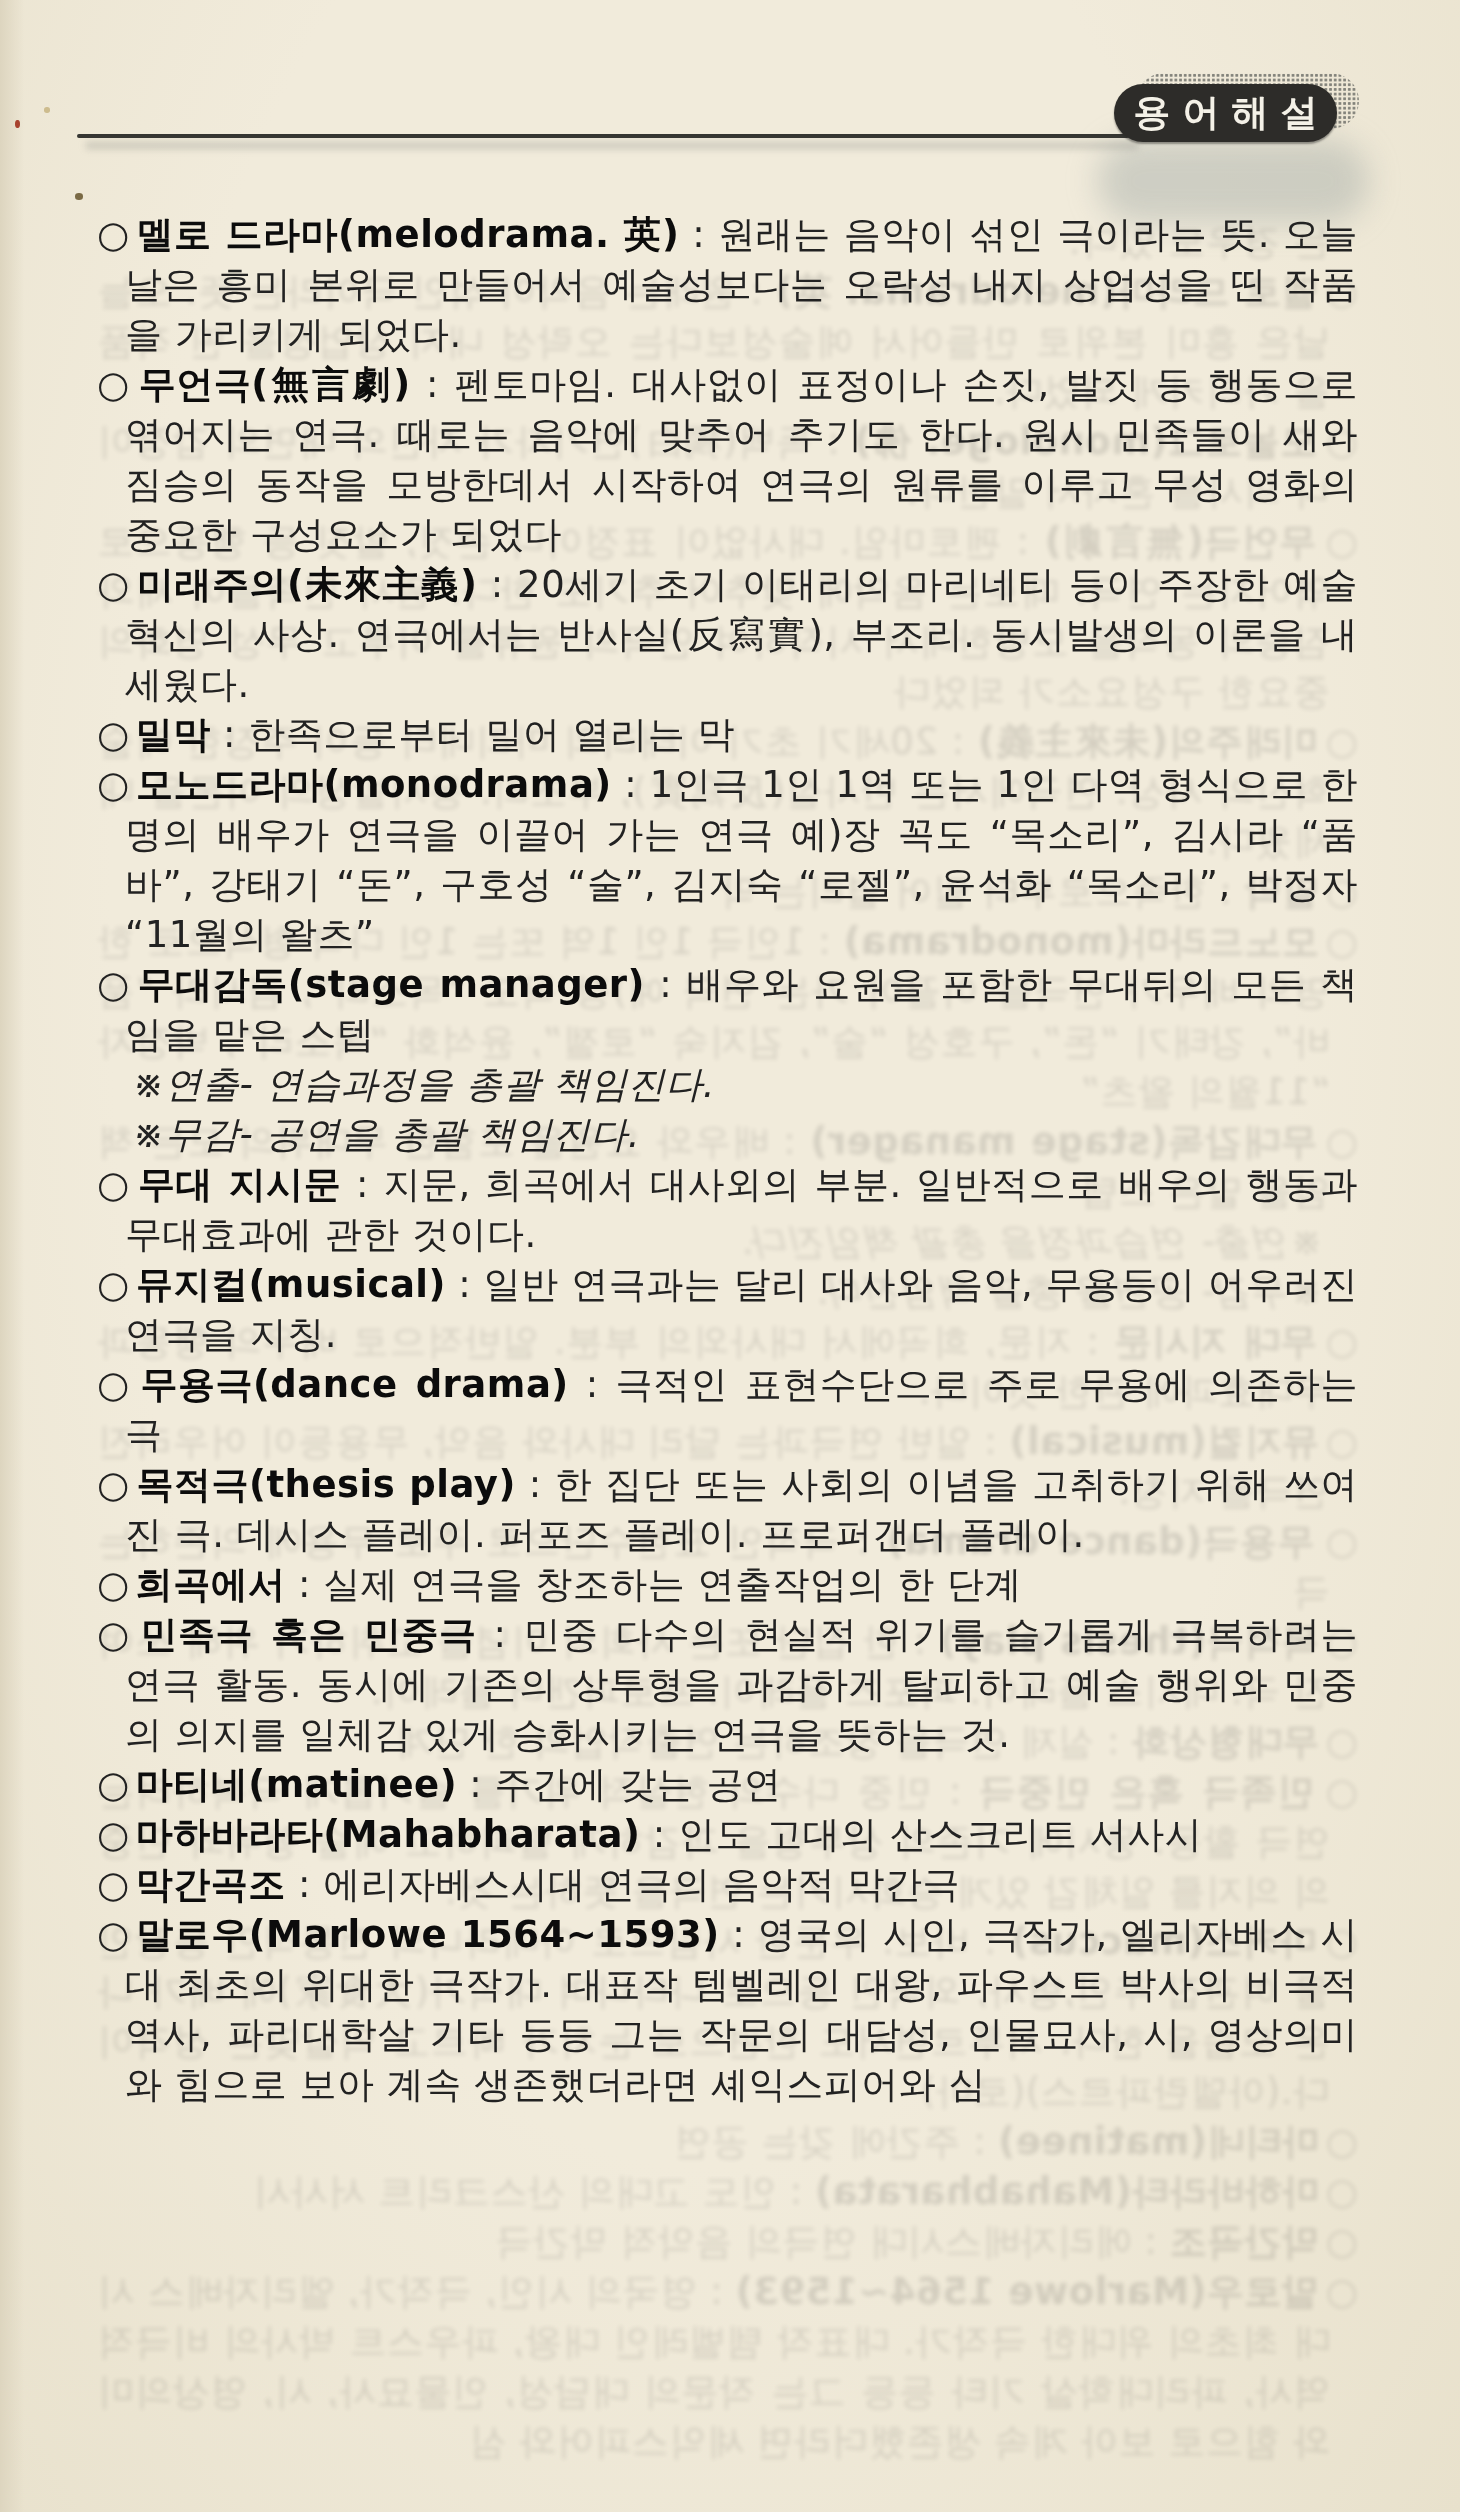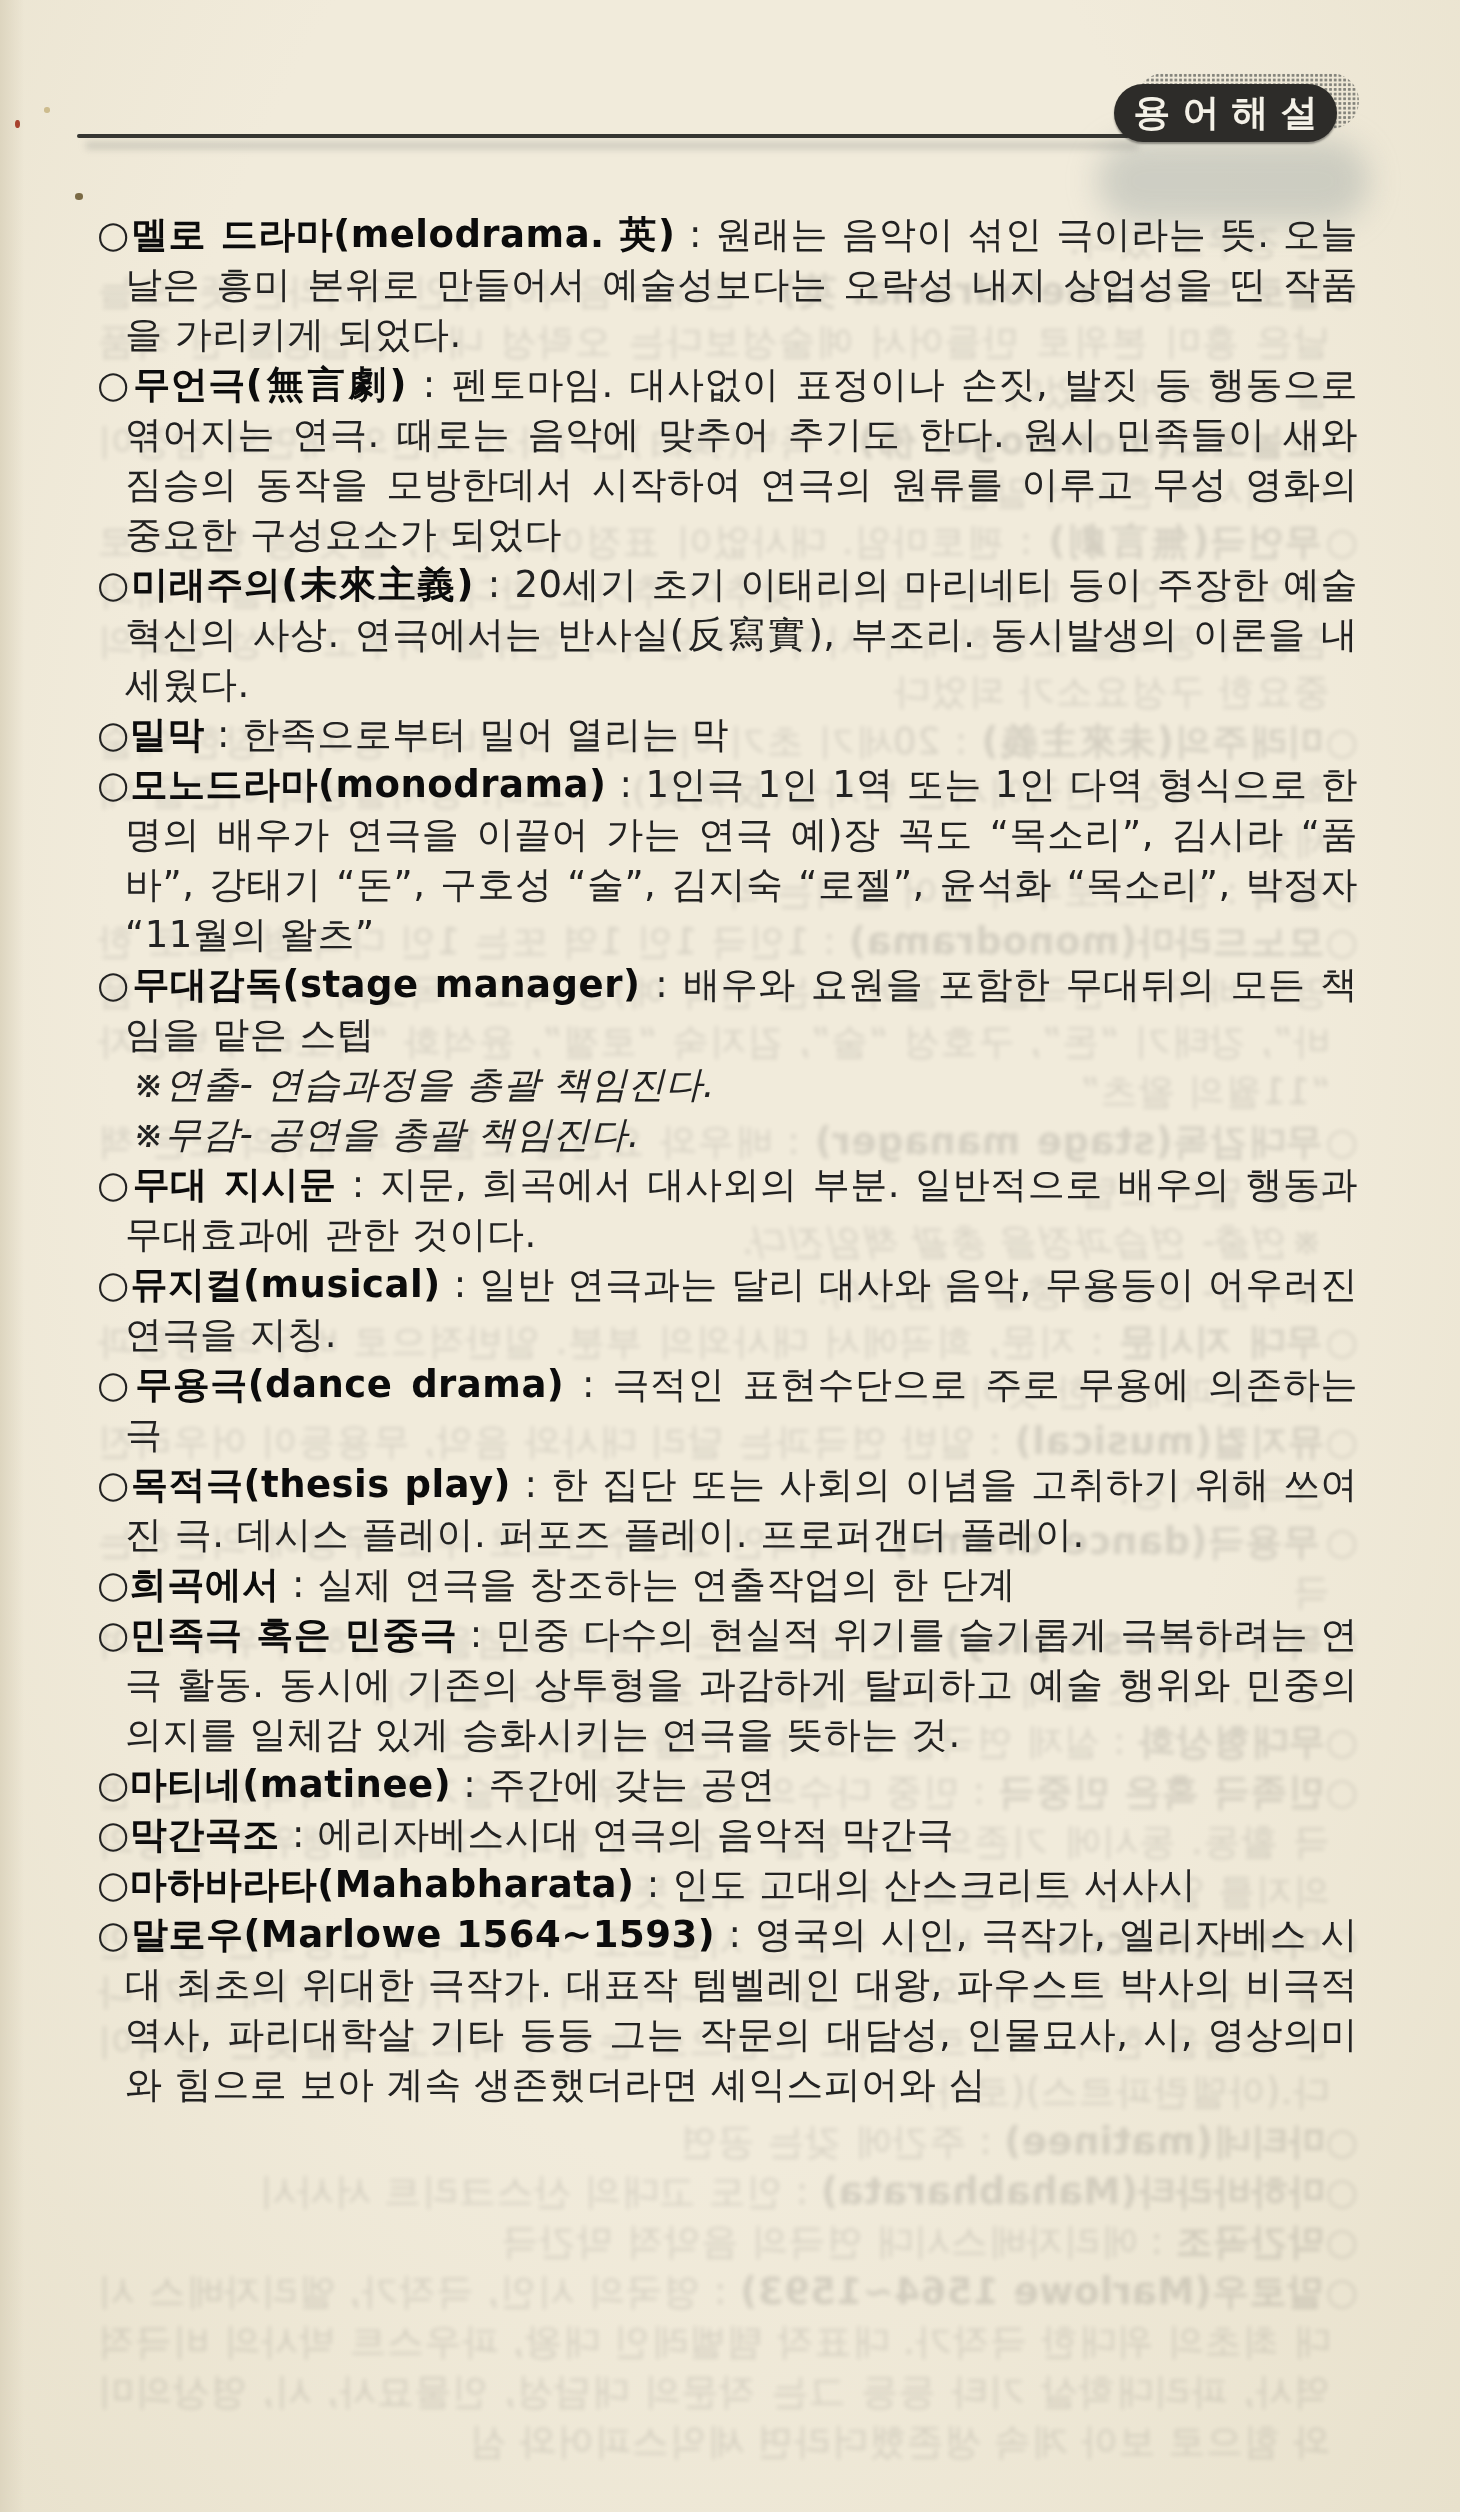--- a/index.html
+++ b/index.html
@@ -55,21 +55,21 @@
   .content {
     position: absolute; left: 97px; top: 210px; width: 1261px;
     font-size: 37px; line-height: 50px;
     color: #222; letter-spacing: 0.5px;
     text-align: justify;
     z-index: 2;
   }
   .continuation { padding-left: 28px; }
   .entry { padding-left: 28px; text-indent: -28px; margin: 0; }
   .bullet { font-weight: 700; }
-  .head { font-weight: 700; color: #0c0c0c; }
+  .head { font-weight: 700; color: #0c0c0c; margin-left: 6px; }
   .sep { white-space: pre; }
   .note { text-indent: 0; margin-left: 8px; font-style: italic; }
 
   
   .ghost {
     position: absolute; left: 97px; top: 217px; width: 1261px;
     z-index: 1; pointer-events: none;
     transform: scaleX(-1);
     filter: blur(1.9px);
     opacity: 0.12;
@@ -169,23 +169,23 @@
 
   <div class="entry"><span class="bullet">○</span><span class="head">목적극(thesis play)</span><span class="sep"> : </span><span class="body">한 집단 또는 사회의 이념을 고취하기 위해 쓰여진 극. 데시스 플레이. 퍼포즈 플레이. 프로퍼갠더 플레이.</span></div>
 
   <div class="entry"><span class="bullet">○</span><span class="head">희곡에서</span><span class="sep"> : </span><span class="body">실제 연극을 창조하는 연출작업의 한 단계</span></div>
 
   <div class="entry"><span class="bullet">○</span><span class="head">민족극 혹은 민중극</span><span class="sep"> : </span><span class="body">민중 다수의 현실적 위기를 슬기롭게 극복하려는 연극 활동. 동시에 기존의 상투형을 과감하게 탈피하고 예술 행위와 민중의 의지를 일체감 있게 승화시키는 연극을 뜻하는 것.</span></div>
 
 
   <div class="entry"><span class="bullet">○</span><span class="head">마티네(matinee)</span><span class="sep"> : </span><span class="body">주간에 갖는 공연</span></div>
 
+  <div class="entry"><span class="bullet">○</span><span class="head">마하바라타(Mahabharata)</span><span class="sep"> : </span><span class="body">인도 고대의 산스크리트 서사시</span></div>
+
   <div class="entry"><span class="bullet">○</span><span class="head">막간곡조</span><span class="sep"> : </span><span class="body">에리자베스시대 연극의 음악적 막간극</span></div>
-
-  <div class="entry"><span class="bullet">○</span><span class="head">마하바라타(Mahabharata)</span><span class="sep"> : </span><span class="body">인도 고대의 산스크리트 서사시</span></div>
 
   <div class="entry"><span class="bullet">○</span><span class="head">말로우(Marlowe 1564~1593)</span><span class="sep"> : </span><span class="body">영국의 시인, 극작가, 엘리자베스 시대 최초의 위대한 극작가. 대표작 템벨레인 대왕, 파우스트 박사의 비극적 역사, 파리대학살 기타 등등 그는 작문의 대담성, 인물묘사, 시, 영상의미와 힘으로 보아 계속 생존했더라면 셰익스피어와 심</span></div>
 </div>
   </div>
 
   <div class="speck s1"></div>
   <div class="speck s2"></div>
   <div class="speck s3"></div>
 </div>
 

